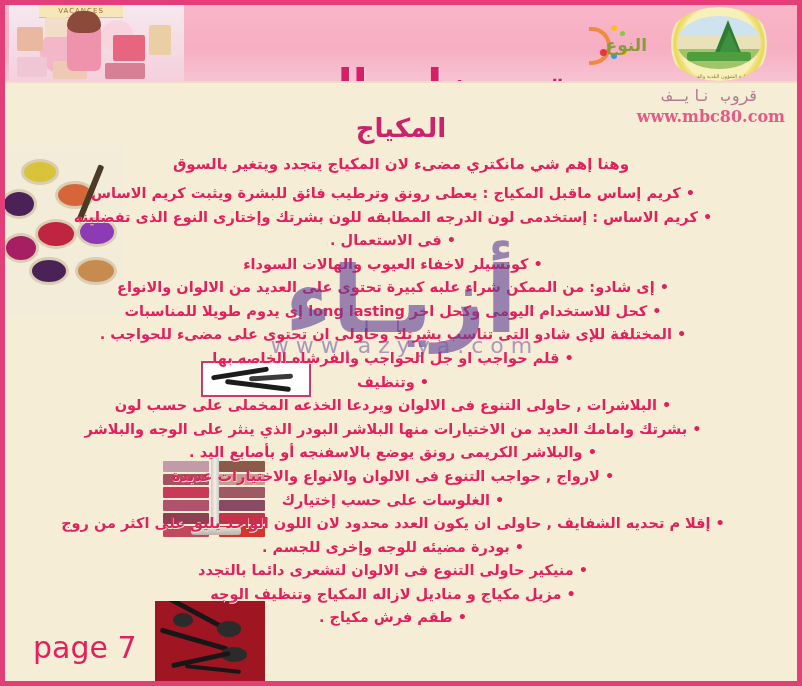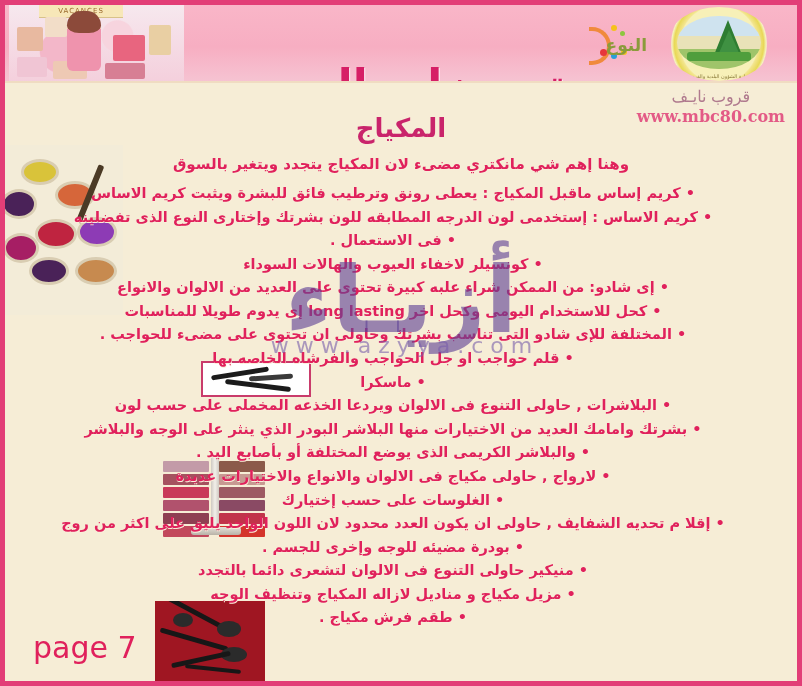--- a/index.html
+++ b/index.html
@@ -140,21 +140,21 @@
   }
 
   
   .credit {
     position:absolute; right:12px; top:82px;
     text-align:center; direction:rtl; line-height:1.25;
     z-index: 6;
   }
   .credit-group {
     font-size:16px; color:#b07a8e; letter-spacing:2px;
-    font-family:Liberation Sans, sans-serif;
+    font-family:Liberation Mono, monospace;
   }
   .credit-url {
     font-family:"DejaVu Serif", serif;
     font-size:16px; font-weight:bold; color:#e35a86; letter-spacing:0px;
   }
 
   
   .content {
     position:relative;
     width:100%;
@@ -418,25 +418,25 @@
 
     <ul class="bullets">
       <li>كريم إساس ماقبل المكياج : يعطى رونق وترطيب فائق للبشرة ويثبت كريم الاساس</li>
       <li>كريم الاساس : إستخدمى لون الدرجه المطابقه للون بشرتك وإختارى النوع الذى تفضلينه</li>
       <li class="no-bullet">فى الاستعمال .</li>
       <li>كونسيلر لاخفاء العيوب والهالات السوداء</li>
       <li>إى شادو: من الممكن شراء علبه كبيرة تحتوى على العديد من الالوان والانواع</li>
       <li>كحل للاستخدام اليومى وكحل اخر long lasting إى يدوم طويلا للمناسبات</li>
       <li class="no-bullet">المختلفة للإى شادو التى تناسب بشرتك وحاولى ان تحتوى على مضىء للحواجب .</li>
       <li>قلم حواجب او جل الحواجب والفرشاه الخاصه بها</li>
-      <li>ماسكرا</li>
+      <li>وتنظيف</li>
       <li>البلاشرات , حاولى التنوع فى الالوان ويردعا الخذعه المخملى على حسب لون</li>
       <li class="no-bullet">بشرتك وامامك العديد من الاختيارات منها البلاشر البودر الذي ينثر على الوجه والبلاشر</li>
-      <li class="no-bullet">والبلاشر الكريمى الذى يوضع المختلفة أو بأصابع اليد .</li>
-      <li>لارواج , حاولى مكياج فى الالوان والانواع والاختيارات عديدة</li>
+      <li class="no-bullet">والبلاشر الكريمى رونق يوضع بالاسفنجه أو بأصابع اليد .</li>
+      <li>لارواج , حواجب التنوع فى الالوان والانواع والاختيارات عديدة</li>
       <li>الغلوسات على حسب إختيارك</li>
       <li>إقلا م تحديه الشفايف , حاولى ان يكون العدد محدود لان اللون الواحد يليق على اكثر من روج</li>
       <li>بودرة مضيئه للوجه وإخرى للجسم .</li>
       <li>منيكير حاولى التنوع فى الالوان لتشعرى دائما بالتجدد</li>
       <li>مزيل مكياج و مناديل لازاله المكياج وتنظيف الوجه</li>
       <li>طقم فرش مكياج .</li>
     </ul>
   </div>
 
   <div class="page-number">page 7</div>

